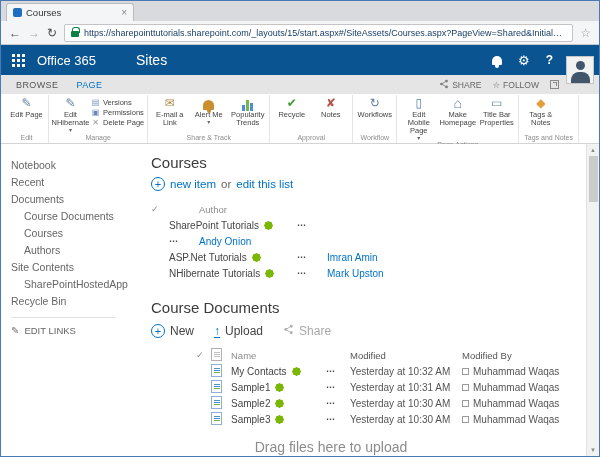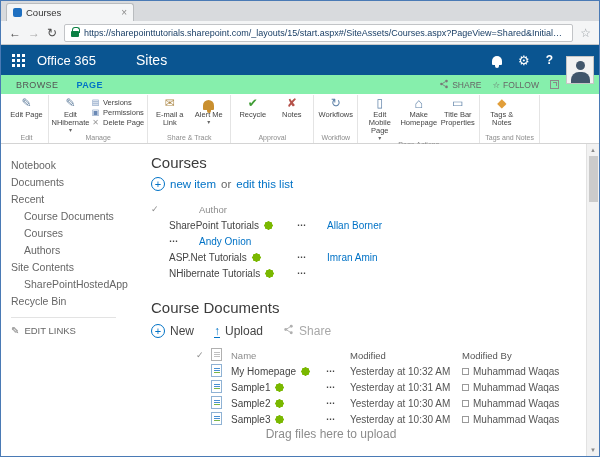--- a/index.html
+++ b/index.html
@@ -31,23 +31,23 @@
   .suite-right { margin-left:auto; display:flex; align-items:center; gap:16px; margin-right:46px; }
   .bell { position:relative; width:10px; height:9px; background:#fff; border-radius:5px 5px 1px 1px; }
   .bell::after { content:''; position:absolute; left:3px; bottom:-3px; width:4px; height:3px; background:#fff; border-radius:0 0 2px 2px; }
   .gear { font-size:13px; color:#fff; line-height:13px; }
   .help { font-size:12px; font-weight:bold; }
   .avatar { position:absolute; top:55px; right:5px; width:28px; height:28px; background:#f2f2f2; border:1px solid #c5c5c5; z-index:30; overflow:hidden; }
   .avatar::before { content:''; position:absolute; top:4px; left:9px; width:9px; height:9px; border-radius:50%; background:#41566b; }
   .avatar::after { content:''; position:absolute; top:15px; left:4px; width:19px; height:12px; border-radius:8px 8px 0 0; background:#41566b; }
 
   
-  .ribbon-tabs { height:19px; background:#86efac; display:flex; align-items:center; padding-left:6px; font-size:9px; color:#555; flex:0 0 auto; }
+  .ribbon-tabs { height:19px; background:#e5e5e5; display:flex; align-items:center; padding-left:6px; font-size:9px; color:#555; flex:0 0 auto; }
   .rtab { padding:3px 9px; letter-spacing:.4px; }
-  .rtab.active { color:#0072c6; font-weight:bold; }
+  .rtab.active { color:#0072c6; font-weight:normal; }
   .ribbon-right { margin-left:auto; display:flex; align-items:center; gap:11px; margin-right:40px; font-size:8.5px; color:#666; }
   .rr-item { display:flex; align-items:center; gap:3px; }
   .focusbox { width:9px; height:9px; border:1px solid #8a8a8a; position:relative; }
   .focusbox::after { content:''; position:absolute; right:1px; top:1px; width:3px; height:3px; border-top:1px solid #8a8a8a; border-right:1px solid #8a8a8a; }
   .ribbon-cmds { height:50px; background:#fff; border-bottom:1px solid #d4d4d4; display:flex; align-items:stretch; padding:1px 2px 0 4px; flex:0 0 auto; }
   .rgroup { display:flex; flex-direction:column; border-right:1px solid #e4e4e4; padding:0 3px; }
   .rgroup-buttons { flex:1; display:flex; align-items:flex-start; gap:2px; }
   .rgroup-label { font-size:7px; color:#8d8d8d; text-align:center; padding:0 2px 2px; white-space:nowrap; }
   .bigbtn { width:37px; display:flex; flex-direction:column; align-items:center; font-size:7.5px; color:#444; text-align:center; line-height:8px; padding-top:1px; }
   .ricon { height:15px; font-size:12px; line-height:15px; display:flex; align-items:flex-end; justify-content:center; }
@@ -109,21 +109,21 @@
   .docicon::after { content:''; position:absolute; left:2px; top:3px; width:6px; height:1px; background:#4a90d2; box-shadow:0 2px 0 #4a90d2, 0 4px 0 #7ab648; }
   .docicon.hdr { border-color:#b0b0b0; }
   .docicon.hdr::after { background:#c0c0c0; box-shadow:0 2px 0 #c0c0c0, 0 4px 0 #c0c0c0; }
 
   .presence { width:7px; height:7px; border:1px solid #9a9a9a; background:#fff; display:inline-block; flex:0 0 auto; }
 
   .dtoolbar { display:flex; align-items:center; gap:20px; font-size:12px; color:#444; margin:8px 0 9px; }
   .dtool { display:flex; align-items:center; gap:5px; }
   .upicon { color:#0072c6; font-weight:bold; font-size:12px; border-bottom:1px solid #0072c6; line-height:12px; }
   .dtool.disabled { color:#a8a8a8; }
-  .draghint { text-align:center; color:#8c8c8c; font-size:12px; width:360px; }
+  .draghint { text-align:center; color:#8c8c8c; font-size:14px; margin-top:12px; width:360px; }
   .docspad { margin-top:18px; }
 </style>
 </head>
 <body>
 
 <div class="window">
 
   <div class="tabstrip">
     <div class="tab">
       <span class="tab-favicon"></span>
@@ -233,20 +233,30 @@
           <span class="ricon" style="color:#b08d4f;">✉</span>
           <span>E-mail a Link</span>
         </div>
         <div class="bigbtn">
           <span class="ricon">
               <span class="bell2"></span>
             </span>
           <span>Alert Me</span>
           <span class="caret">▾</span>
         </div>
+        <div class="bigbtn">
+          <span class="ricon">
+              <span class="bars">
+                <b></b>
+                <b></b>
+                <b></b>
+              </span>
+            </span>
+          <span>Popularity Trends</span>
+        </div>
       </div>
       <div class="rgroup-label">Share &amp; Track</div>
     </div>
 
     <div class="rgroup">
       <div class="rgroup-buttons">
         <div class="bigbtn">
           <span class="ricon" style="color:#3f9c35;">✔</span>
           <span>Recycle</span>
         </div>
@@ -296,22 +306,22 @@
       </div>
       <div class="rgroup-label">Tags and Notes</div>
     </div>
 
   </div>
 
   <div class="content">
 
     <div class="sidenav">
       <div class="item">Notebook</div>
+      <div class="item">Recent</div>
       <div class="item">Documents</div>
-      <div class="item">Recent</div>
       <div class="item sub">Course Documents</div>
       <div class="item sub">Courses</div>
       <div class="item sub">Authors</div>
       <div class="item">Site Contents</div>
       <div class="item sub">SharePointHostedApp</div>
       <div class="item">Recycle Bin</div>
       <div class="nav-divider"></div>
       <div class="editlinks">
         <span class="pencil">✎</span>
         <span>EDIT LINKS</span>
@@ -334,21 +344,20 @@
           <span class="c-ell"></span>
           <span class="c-author th">Author</span>
         </div>
         <div class="tr">
           <span class="c-check"></span>
           <span class="c-title">
               <span>SharePoint Tutorials</span>
               <span class="newbadge"></span>
             </span>
           <span class="c-ell ell">⋯</span>
-          <span class="c-author"><a class="bluelink">Allan Borner</a></span>
         </div>
         <div class="tr">
           <span class="c-check"></span>
           <span class="c-ell ell">⋯</span>
           <span class="c-author"><a class="bluelink">Andy Onion</a></span>
         </div>
         <div class="tr">
           <span class="c-check"></span>
           <span class="c-title">
               <span>ASP.Net Tutorials</span>
@@ -357,20 +366,21 @@
           <span class="c-ell ell">⋯</span>
           <span class="c-author"><a class="bluelink">Imran Amin</a></span>
         </div>
         <div class="tr">
           <span class="c-check"></span>
           <span class="c-title">
               <span>NHibernate Tutorials</span>
               <span class="newbadge"></span>
             </span>
           <span class="c-ell ell">⋯</span>
+          <span class="c-author"><a class="bluelink">Mark Upston</a></span>
         </div>
       </div>
 
       <div class="section-heading docspad">Course Documents</div>
       <div class="dtoolbar">
         <span class="dtool">
           <span class="pluscirc">+</span>
           <span>New</span>
         </span>
         <span class="dtool">
@@ -396,21 +406,21 @@
           <span class="d-icon"><span class="docicon hdr"></span></span>
           <span class="d-name th">Name</span>
           <span class="d-ell"></span>
           <span class="d-mod th">Modified</span>
           <span class="d-by th">Modified By</span>
         </div>
         <div class="tr">
           <span class="d-check"></span>
           <span class="d-icon"><span class="docicon"></span></span>
           <span class="d-name">
-              <span>My Homepage</span>
+              <span>My Contacts</span>
               <span class="newbadge"></span>
             </span>
           <span class="d-ell ell">⋯</span>
           <span class="d-mod">Yesterday at 10:32 AM</span>
           <span class="d-by">
               <span class="presence"></span>
               <span>Muhammad Waqas</span>
             </span>
         </div>
         <div class="tr">

